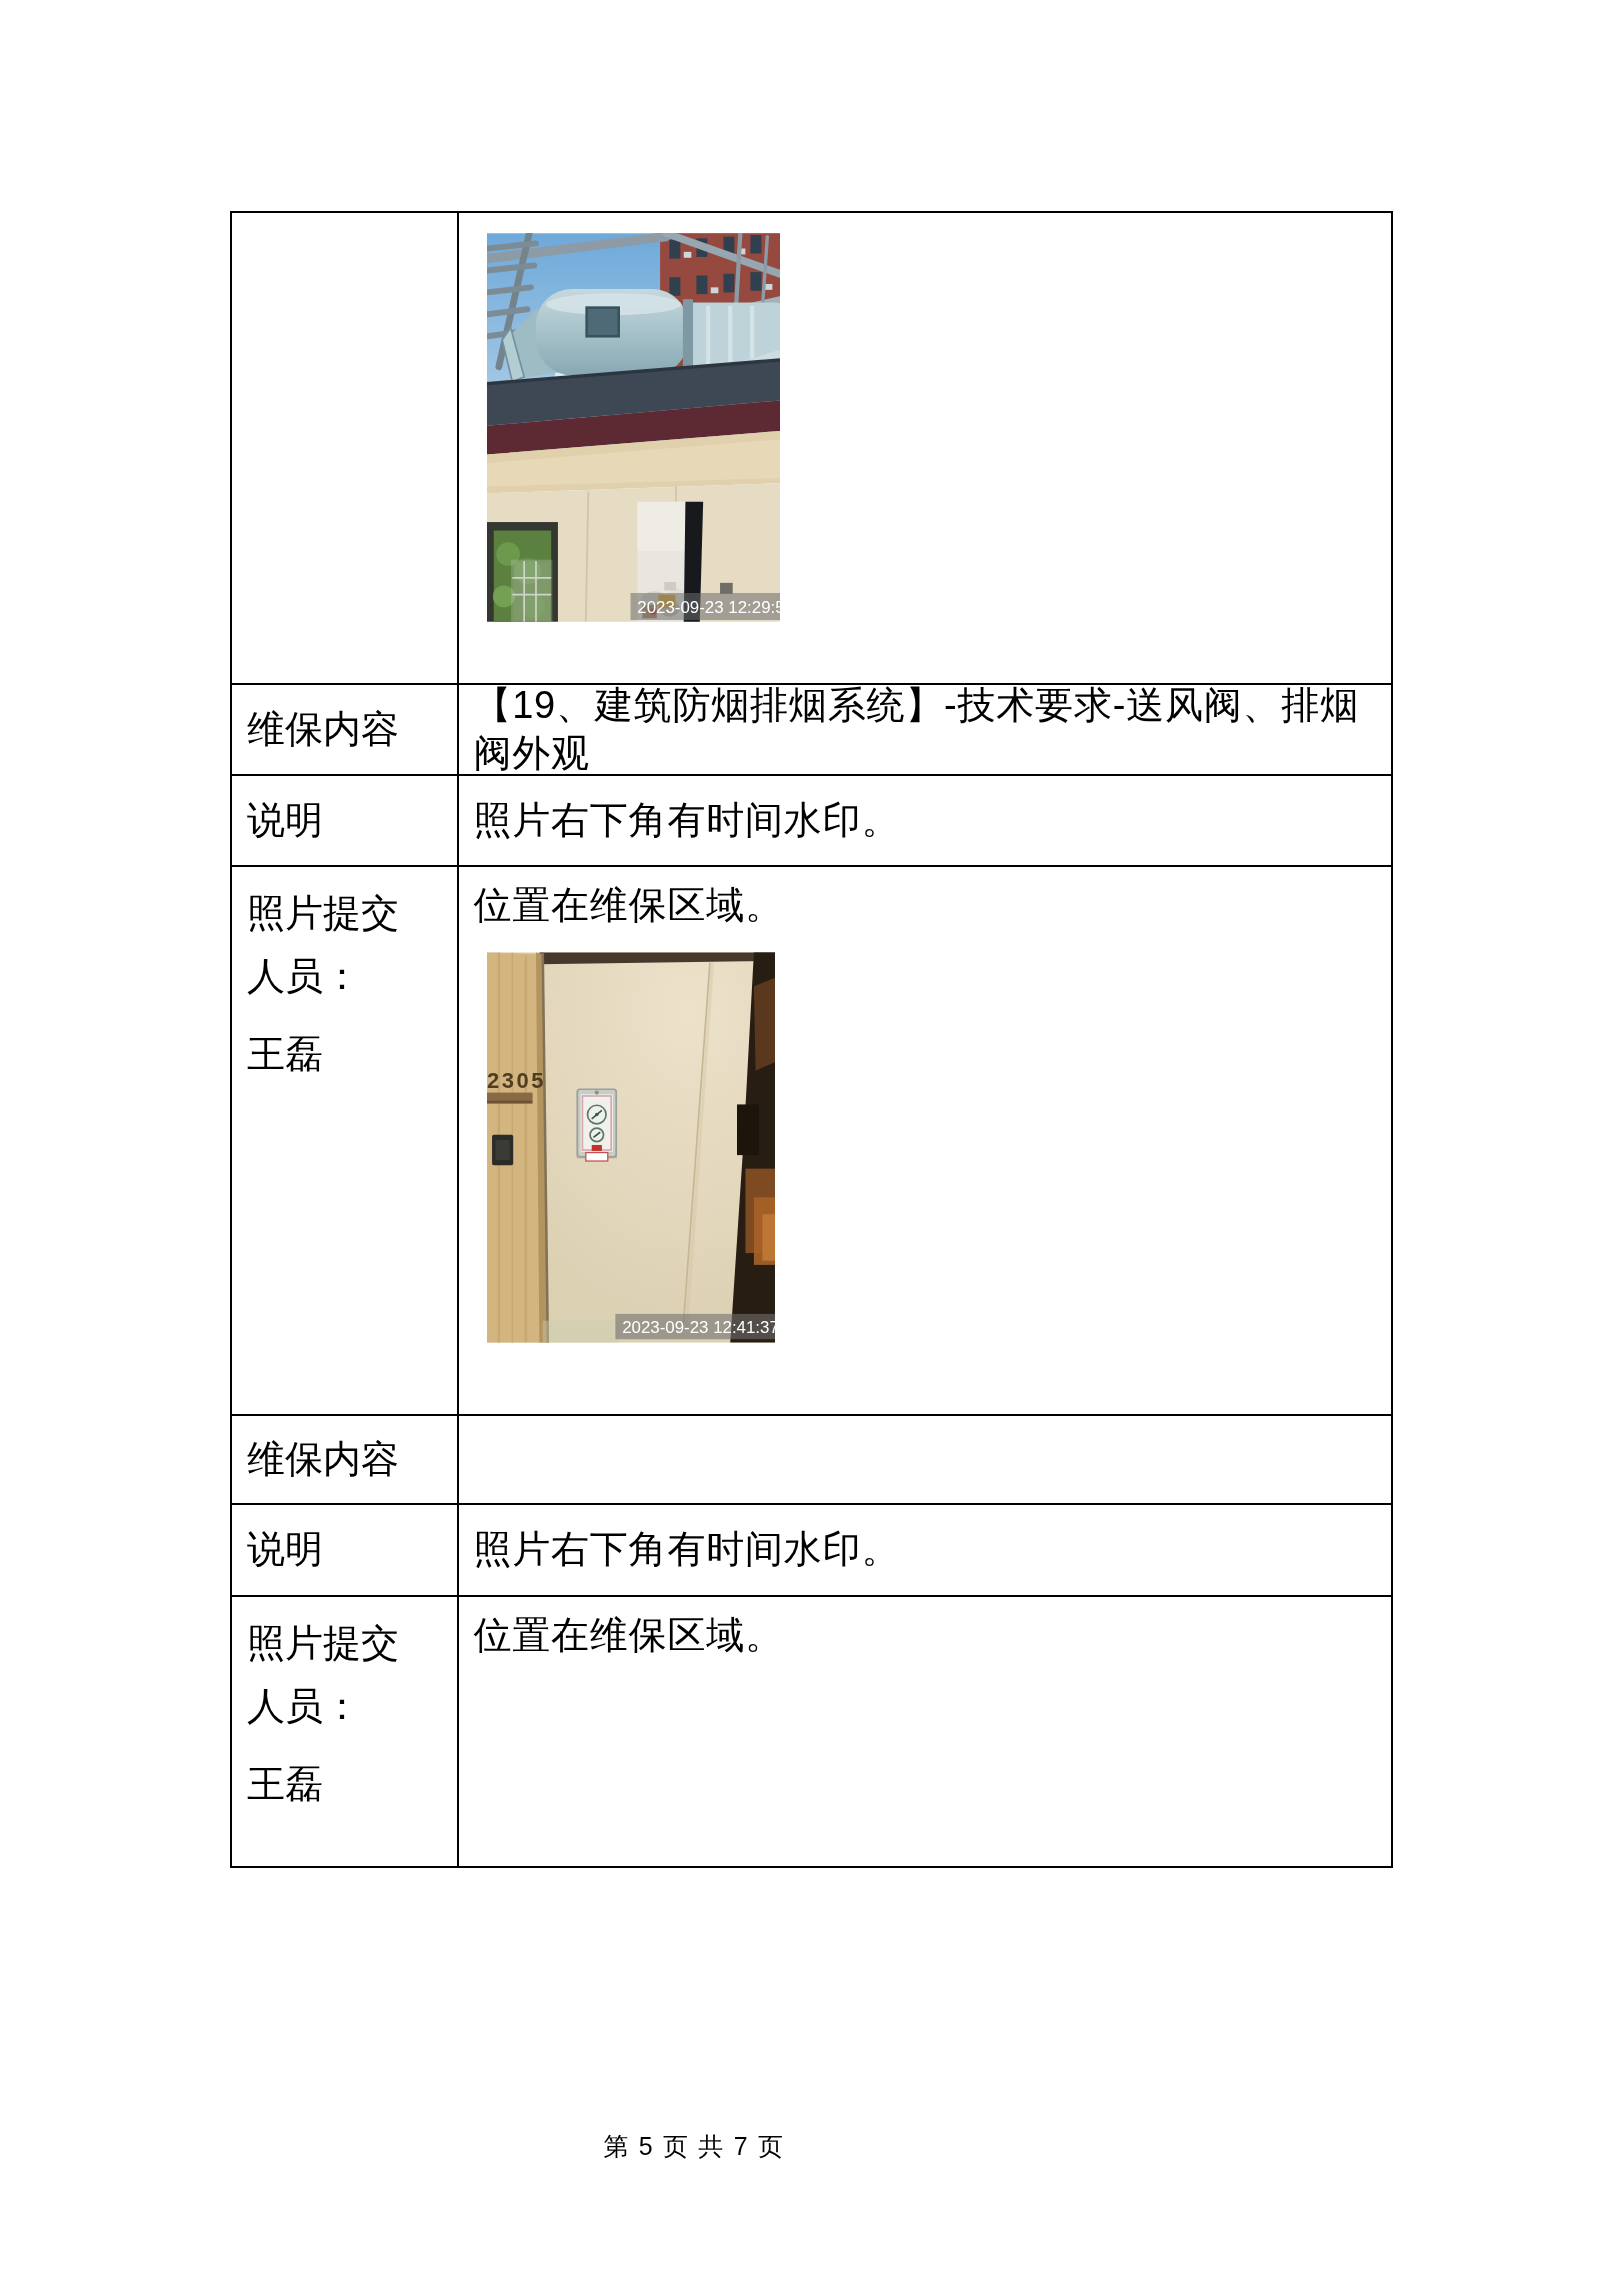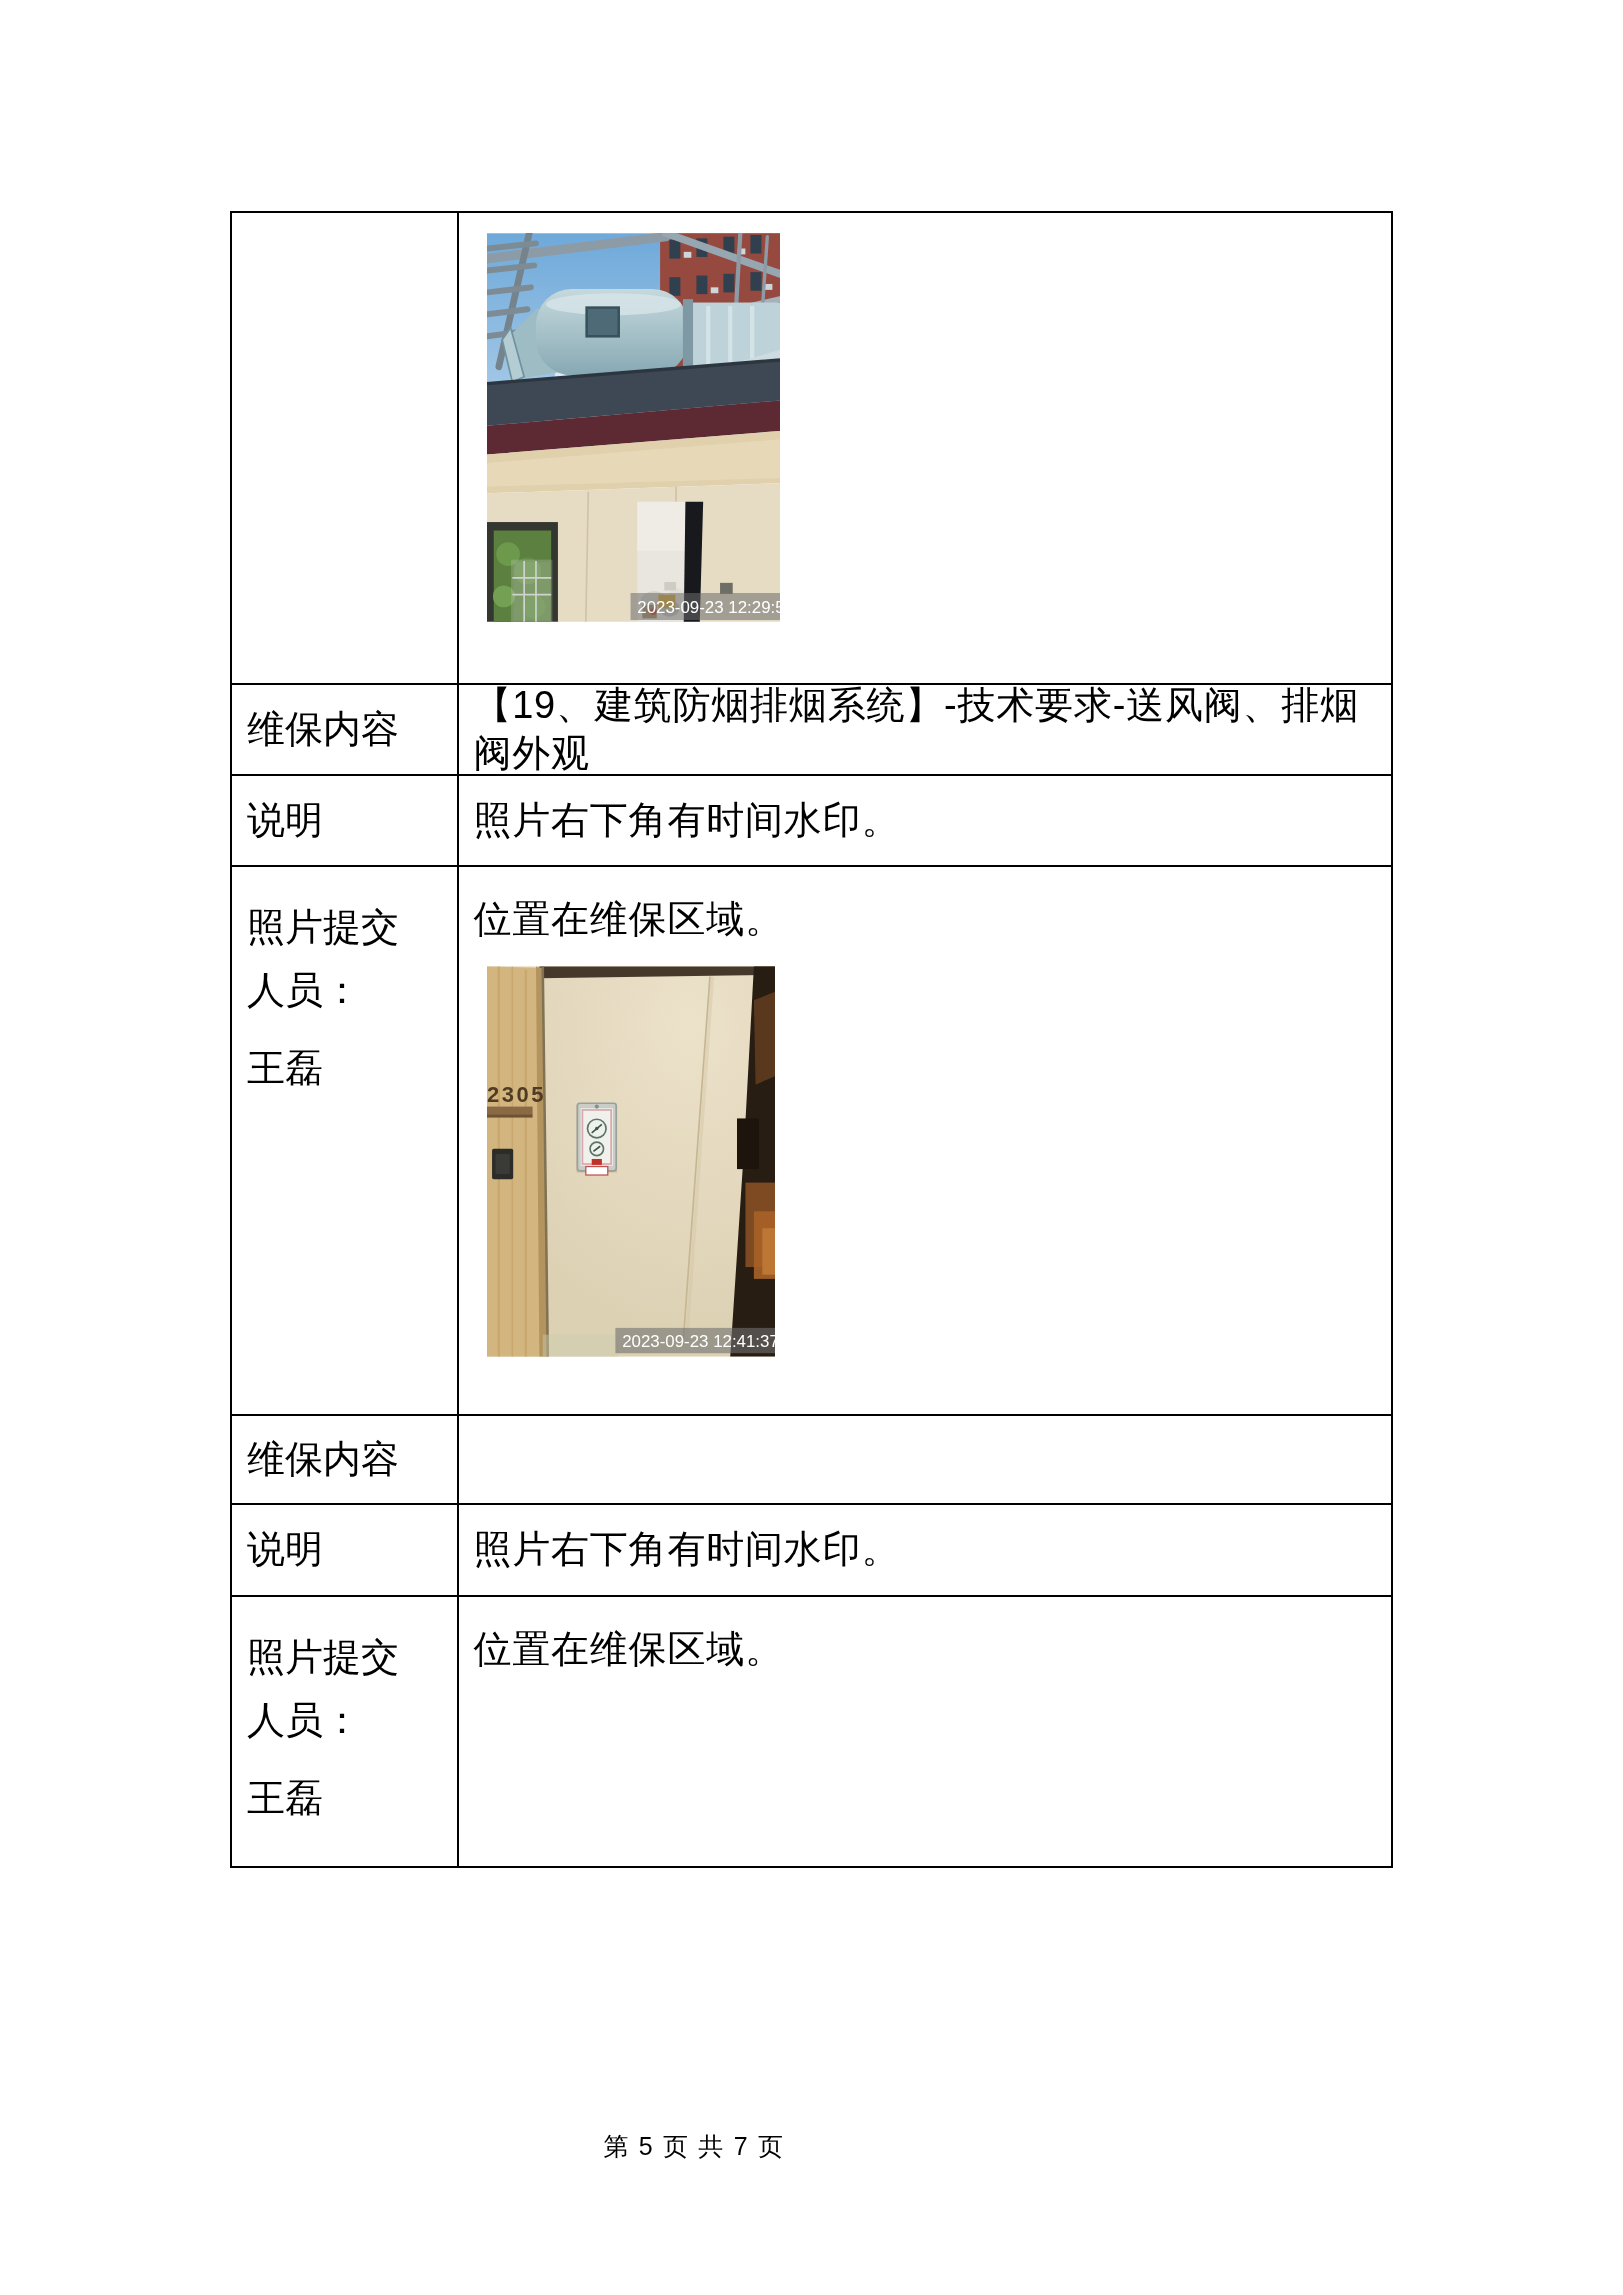--- a/index.html
+++ b/index.html
@@ -16,21 +16,21 @@
   .r1{height:472px;}
   .r2{height:91px;}
   .r3{height:91px;}
   .r4{height:549px;}
   .r5{height:89px;}
   .r6{height:92px;}
   .r7{height:269px;}
   .vcenter{display:flex;align-items:center;}
   .txt{font-size:38px;line-height:1.25;margin:0;}
   .content-line{letter-spacing:0.8px;}
-  .toppad{padding-top:29px;}
+  .toppad{padding-top:15px;}
   .label-wrap{width:154px;line-height:1.65;}
   .submitter-name{margin:24px 0 0 0;}
   .photo{display:block;margin-left:13.5px;}
   .photo-1{margin-top:20px;}
   .photo-2{margin-top:22px;}
   .footer{position:absolute;left:0;top:2130px;width:1388px;text-align:center;
           font-size:25px;letter-spacing:1.7px;}
 </style>
 </head>
 <body>

